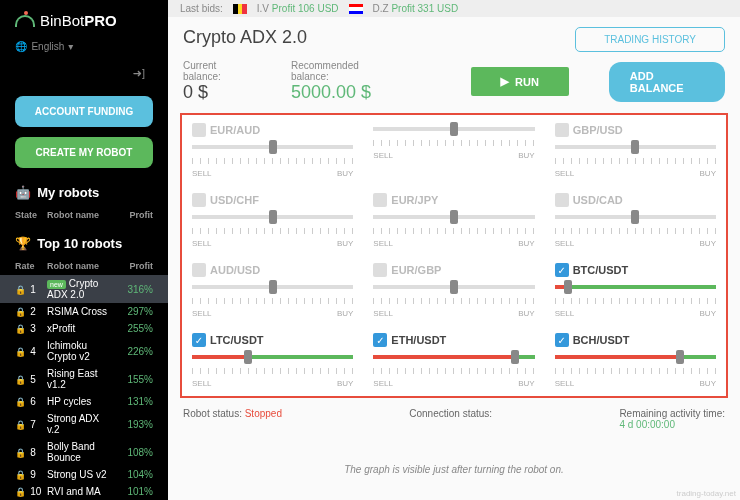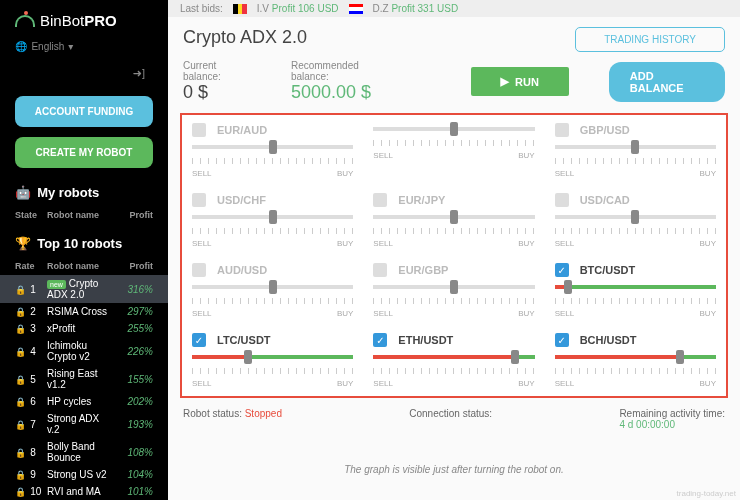--- a/index.html
+++ b/index.html
@@ -17,41 +17,41 @@
 .btn-green { background: #5cb85c; color: #fff; }
 .section-title { padding: 12px 15px 6px; font-size: 13px; font-weight: 600; display: flex; align-items: center; gap: 6px; }
 .table-head { display: flex; padding: 4px 15px; font-size: 9px; color: #999; font-weight: 600; }
 .col-rate { width: 32px; }
 .col-name { flex: 1; }
 .col-profit { width: 40px; text-align: right; }
 .robot-row { display: flex; padding: 3px 15px; font-size: 10px; align-items: center; }
 .robot-row.active { background: #3a3f47; }
 .lock-icon { font-size: 9px; margin-right: 4px; }
 .new-badge { background: #5cb85c; color: #fff; font-size: 7px; padding: 1px 3px; border-radius: 2px; margin-right: 3px; }
-.profit-val { color: #5fb878; font-style: italic; }
+.profit-val { color: #5fb878; }
 
 .main { flex: 1; background: #fafafa; display: flex; flex-direction: column; }
 .topbar { background: #eee; padding: 3px 12px; font-size: 10px; color: #888; display: flex; align-items: center; gap: 10px; }
 .flag { width: 14px; height: 10px; display: inline-block; }
 .flag-be { background: linear-gradient(90deg, #000 33%, #fdda24 33% 66%, #ef3340 66%); }
 .flag-hr { background: linear-gradient(#ff0000 33%, #fff 33% 66%, #0000ff 66%); }
 .bid-text { color: #888; }
 .bid-profit { color: #5fb878; }
 .header { padding: 10px 15px 8px; display: flex; justify-content: space-between; align-items: flex-start; }
 .title { font-size: 18px; color: #444; }
 .btn-outline { border: 1px solid #5bc0de; color: #5bc0de; padding: 6px 28px; font-size: 10px; font-weight: 400; border-radius: 5px; }
 .balances { padding: 0 15px 10px; display: flex; align-items: center; gap: 40px; }
 .bal-label { font-size: 10px; color: #888; }
 .bal-val { font-size: 18px; color: #444; }
 .bal-rec { font-size: 18px; color: #5fb878; }
 .btn-run { background: #5cb85c; color: #fff; padding: 8px 30px; font-size: 11px; font-weight: 600; border-radius: 2px; display: flex; align-items: center; gap: 6px; }
 .btn-add { background: #5bc0de; color: #fff; padding: 8px 21px; font-size: 11px; font-weight: 600; border-radius: 12px; }
 .pairs-container { border: 2px solid #e74c3c; margin: 0 12px; padding: 8px 10px; display: grid; grid-template-columns: repeat(3, 1fr); gap: 15px 20px; background: #fff; }
 .pair { display: flex; flex-direction: column; gap: 4px; }
-.pair-head { display: flex; align-items: center; gap: 11px; }
+.pair-head { display: flex; align-items: center; gap: 4px; }
 .pair-check { width: 14px; height: 14px; border-radius: 2px; display: flex; align-items: center; justify-content: center; font-size: 10px; }
 .pair-check.off { background: #ddd; }
 .pair-check.on { background: #3498db; color: #fff; }
 .pair-name { font-size: 11px; font-weight: 700; }
 .pair-name.off { color: #bbb; }
 .pair-name.on { color: #444; }
 .slider { height: 12px; position: relative; display: flex; align-items: center; }
 .slider-track { height: 4px; flex: 1; display: flex; }
 .track-sell { background: #5cb85c; }
 .track-buy { background: #e74c3c; }
@@ -127,21 +127,21 @@
     <div class="col-profit profit-val">226%</div>
       </div>
       <div class="robot-row">
         <div class="col-rate"><span class="lock-icon">🔒</span>5</div>
     <div class="col-name">Rising East v1.2</div>
     <div class="col-profit profit-val">155%</div>
       </div>
       <div class="robot-row">
         <div class="col-rate"><span class="lock-icon">🔒</span>6</div>
     <div class="col-name">HP cycles</div>
-    <div class="col-profit profit-val">202%</div>
+    <div class="col-profit profit-val">131%</div>
       </div>
       <div class="robot-row">
         <div class="col-rate"><span class="lock-icon">🔒</span>7</div>
     <div class="col-name">Strong ADX v.2</div>
     <div class="col-profit profit-val">193%</div>
       </div>
       <div class="robot-row">
         <div class="col-rate"><span class="lock-icon">🔒</span>8</div>
     <div class="col-name">Bolly Band Bounce</div>
     <div class="col-profit profit-val">108%</div>

